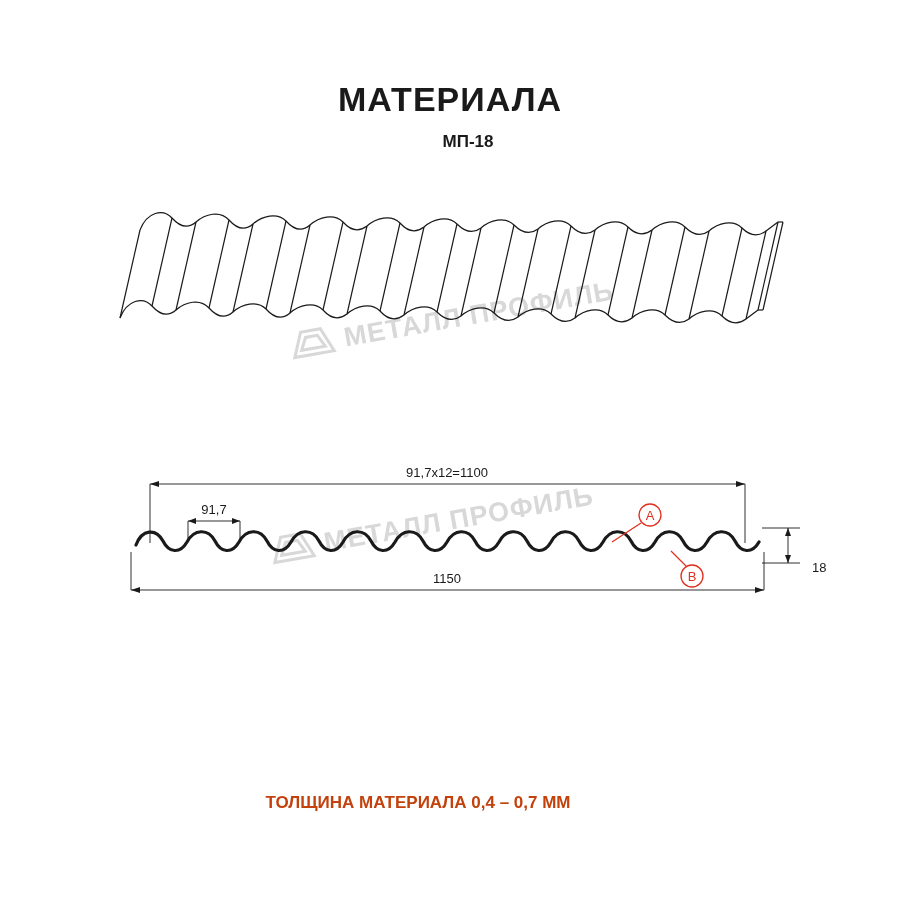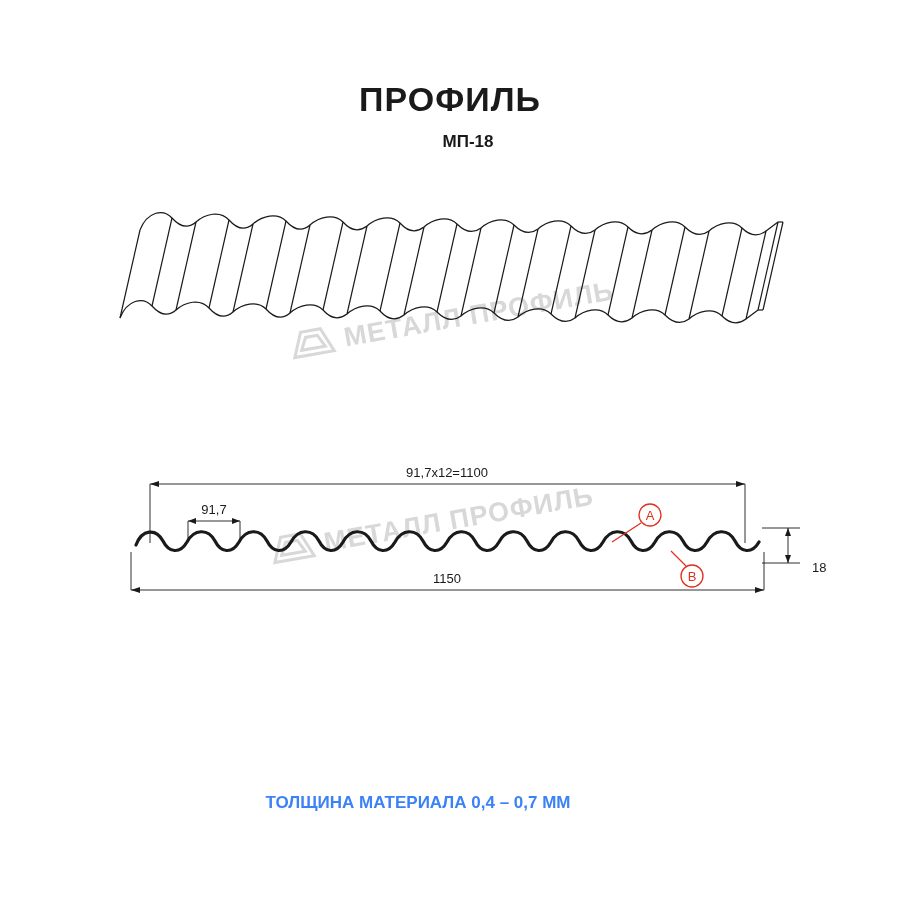--- a/index.html
+++ b/index.html
@@ -44,21 +44,21 @@
     padding-left: 18px;
   }
   .footer-note {
     position: absolute;
     top: 793px;
     left: 0;
     width: 836px;
     text-align: center;
     font-size: 17px;
     font-weight: bold;
-    color: #3b82f6;
+    color: #c2410c;
   }
   svg {
     display: block;
   }
   .dim-text {
     font-family: "Liberation Sans", sans-serif;
     font-size: 13px;
     fill: #1a1a1a;
   }
   .callout-text {
@@ -70,21 +70,21 @@
     font-family: "Liberation Sans", sans-serif;
     font-size: 27px;
     font-weight: bold;
     fill: #d8d8d8;
     letter-spacing: 1px;
   }
 </style>
 </head>
 <body>
 
-<div class="title">ПРОФИЛЬ</div>
+<div class="title">МАТЕРИАЛА</div>
 <div class="subtitle">МП-18</div>
 
 <svg class="sheet" viewBox="0 0 900 900" xmlns="http://www.w3.org/2000/svg">
 
   <g opacity="1">
     <g transform="translate(290,330) rotate(-10)">
 
       <g fill="none" stroke="#d8d8d8" stroke-width="3">
         <path d="M0,28 L10,4 L30,4 L40,28 Z"></path>
         <path d="M8,22 L14,10 L26,10 L32,22 Z"></path>

